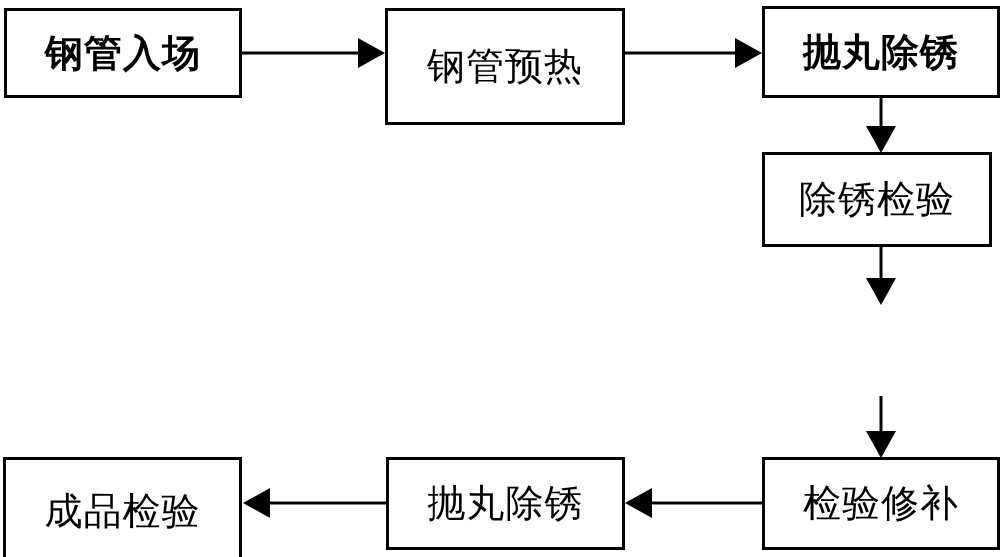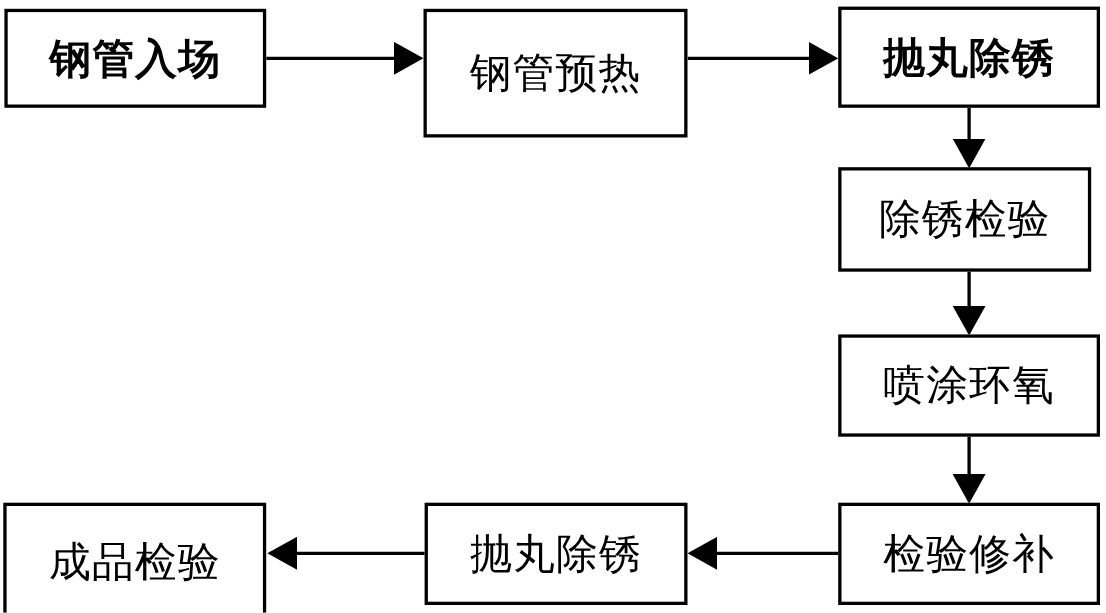--- a/index.html
+++ b/index.html
@@ -72,23 +72,20 @@
   </div>
   <div class="node node-2">
     <span>钢管预热</span>
   </div>
   <div class="node node-3">
     <span>抛丸除锈</span>
   </div>
   <div class="node node-4">
     <span>除锈检验</span>
   </div>
-  <div class="node node-5">
-    <span>喷涂环氧</span>
-  </div>
   <div class="node node-6">
     <span>检验修补</span>
   </div>
   <div class="node node-7">
     <span>抛丸除锈</span>
   </div>
   <div class="node node-8">
     <span>成品检验</span>
   </div>
 

